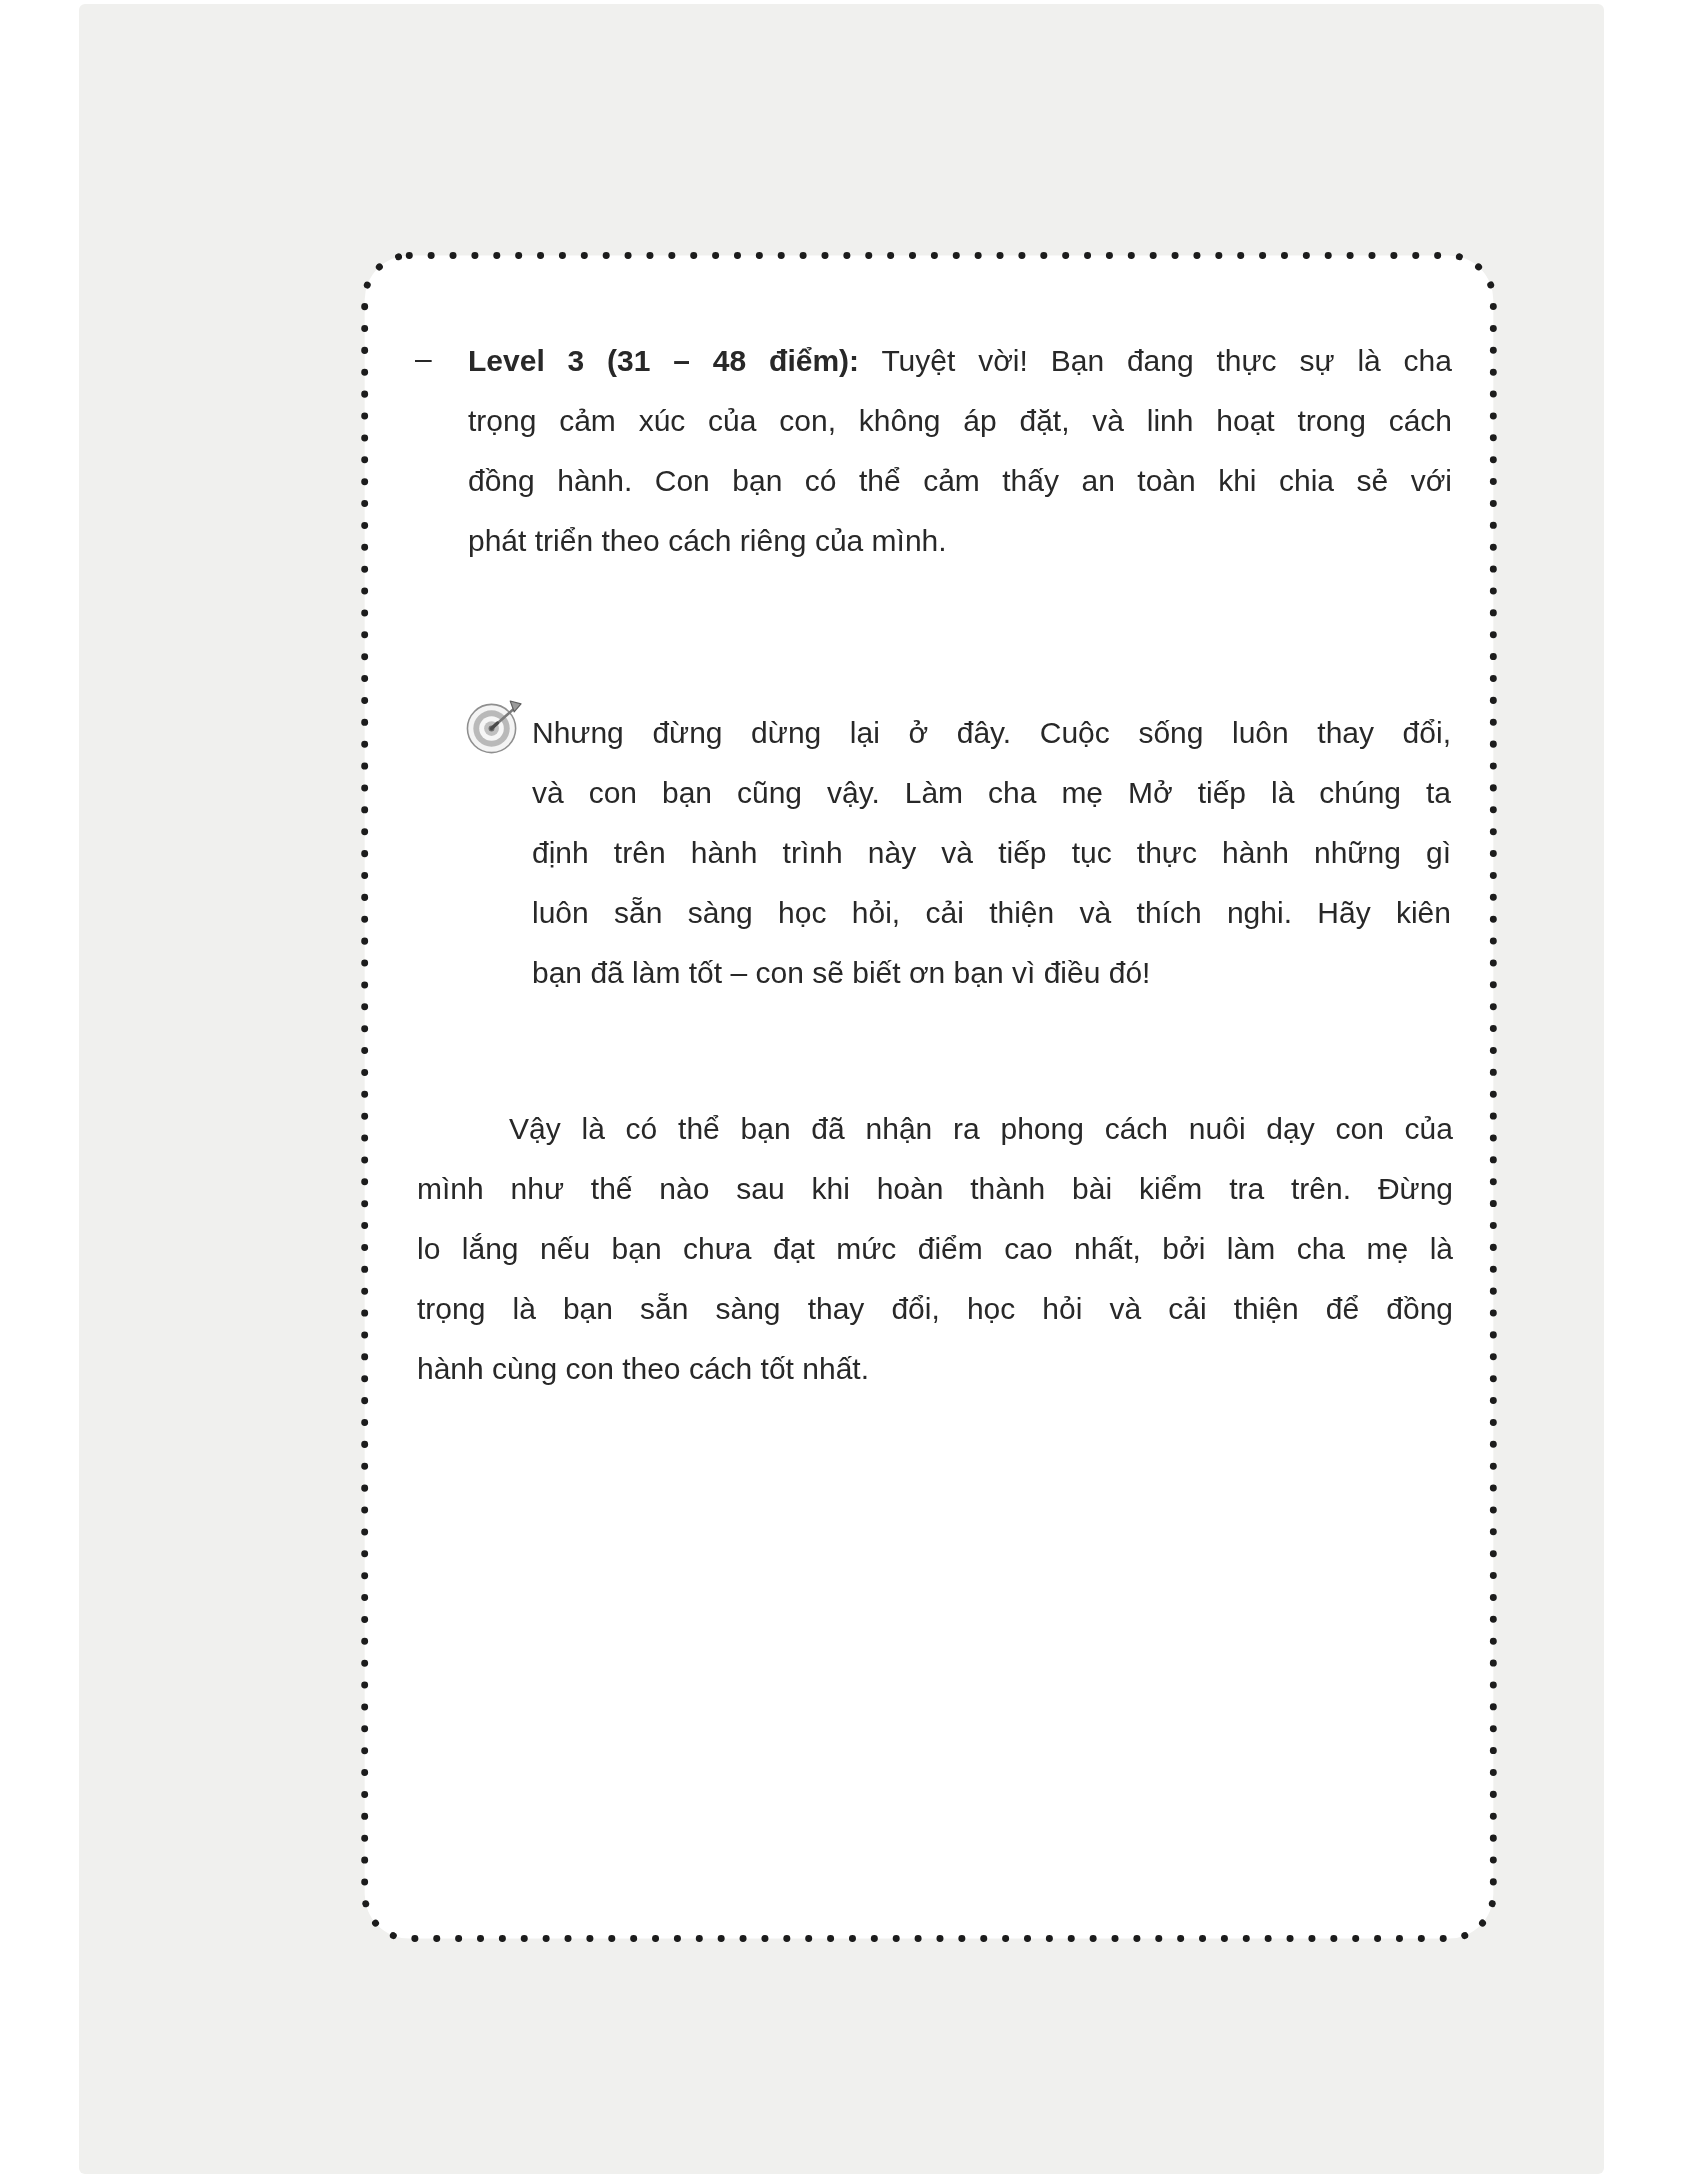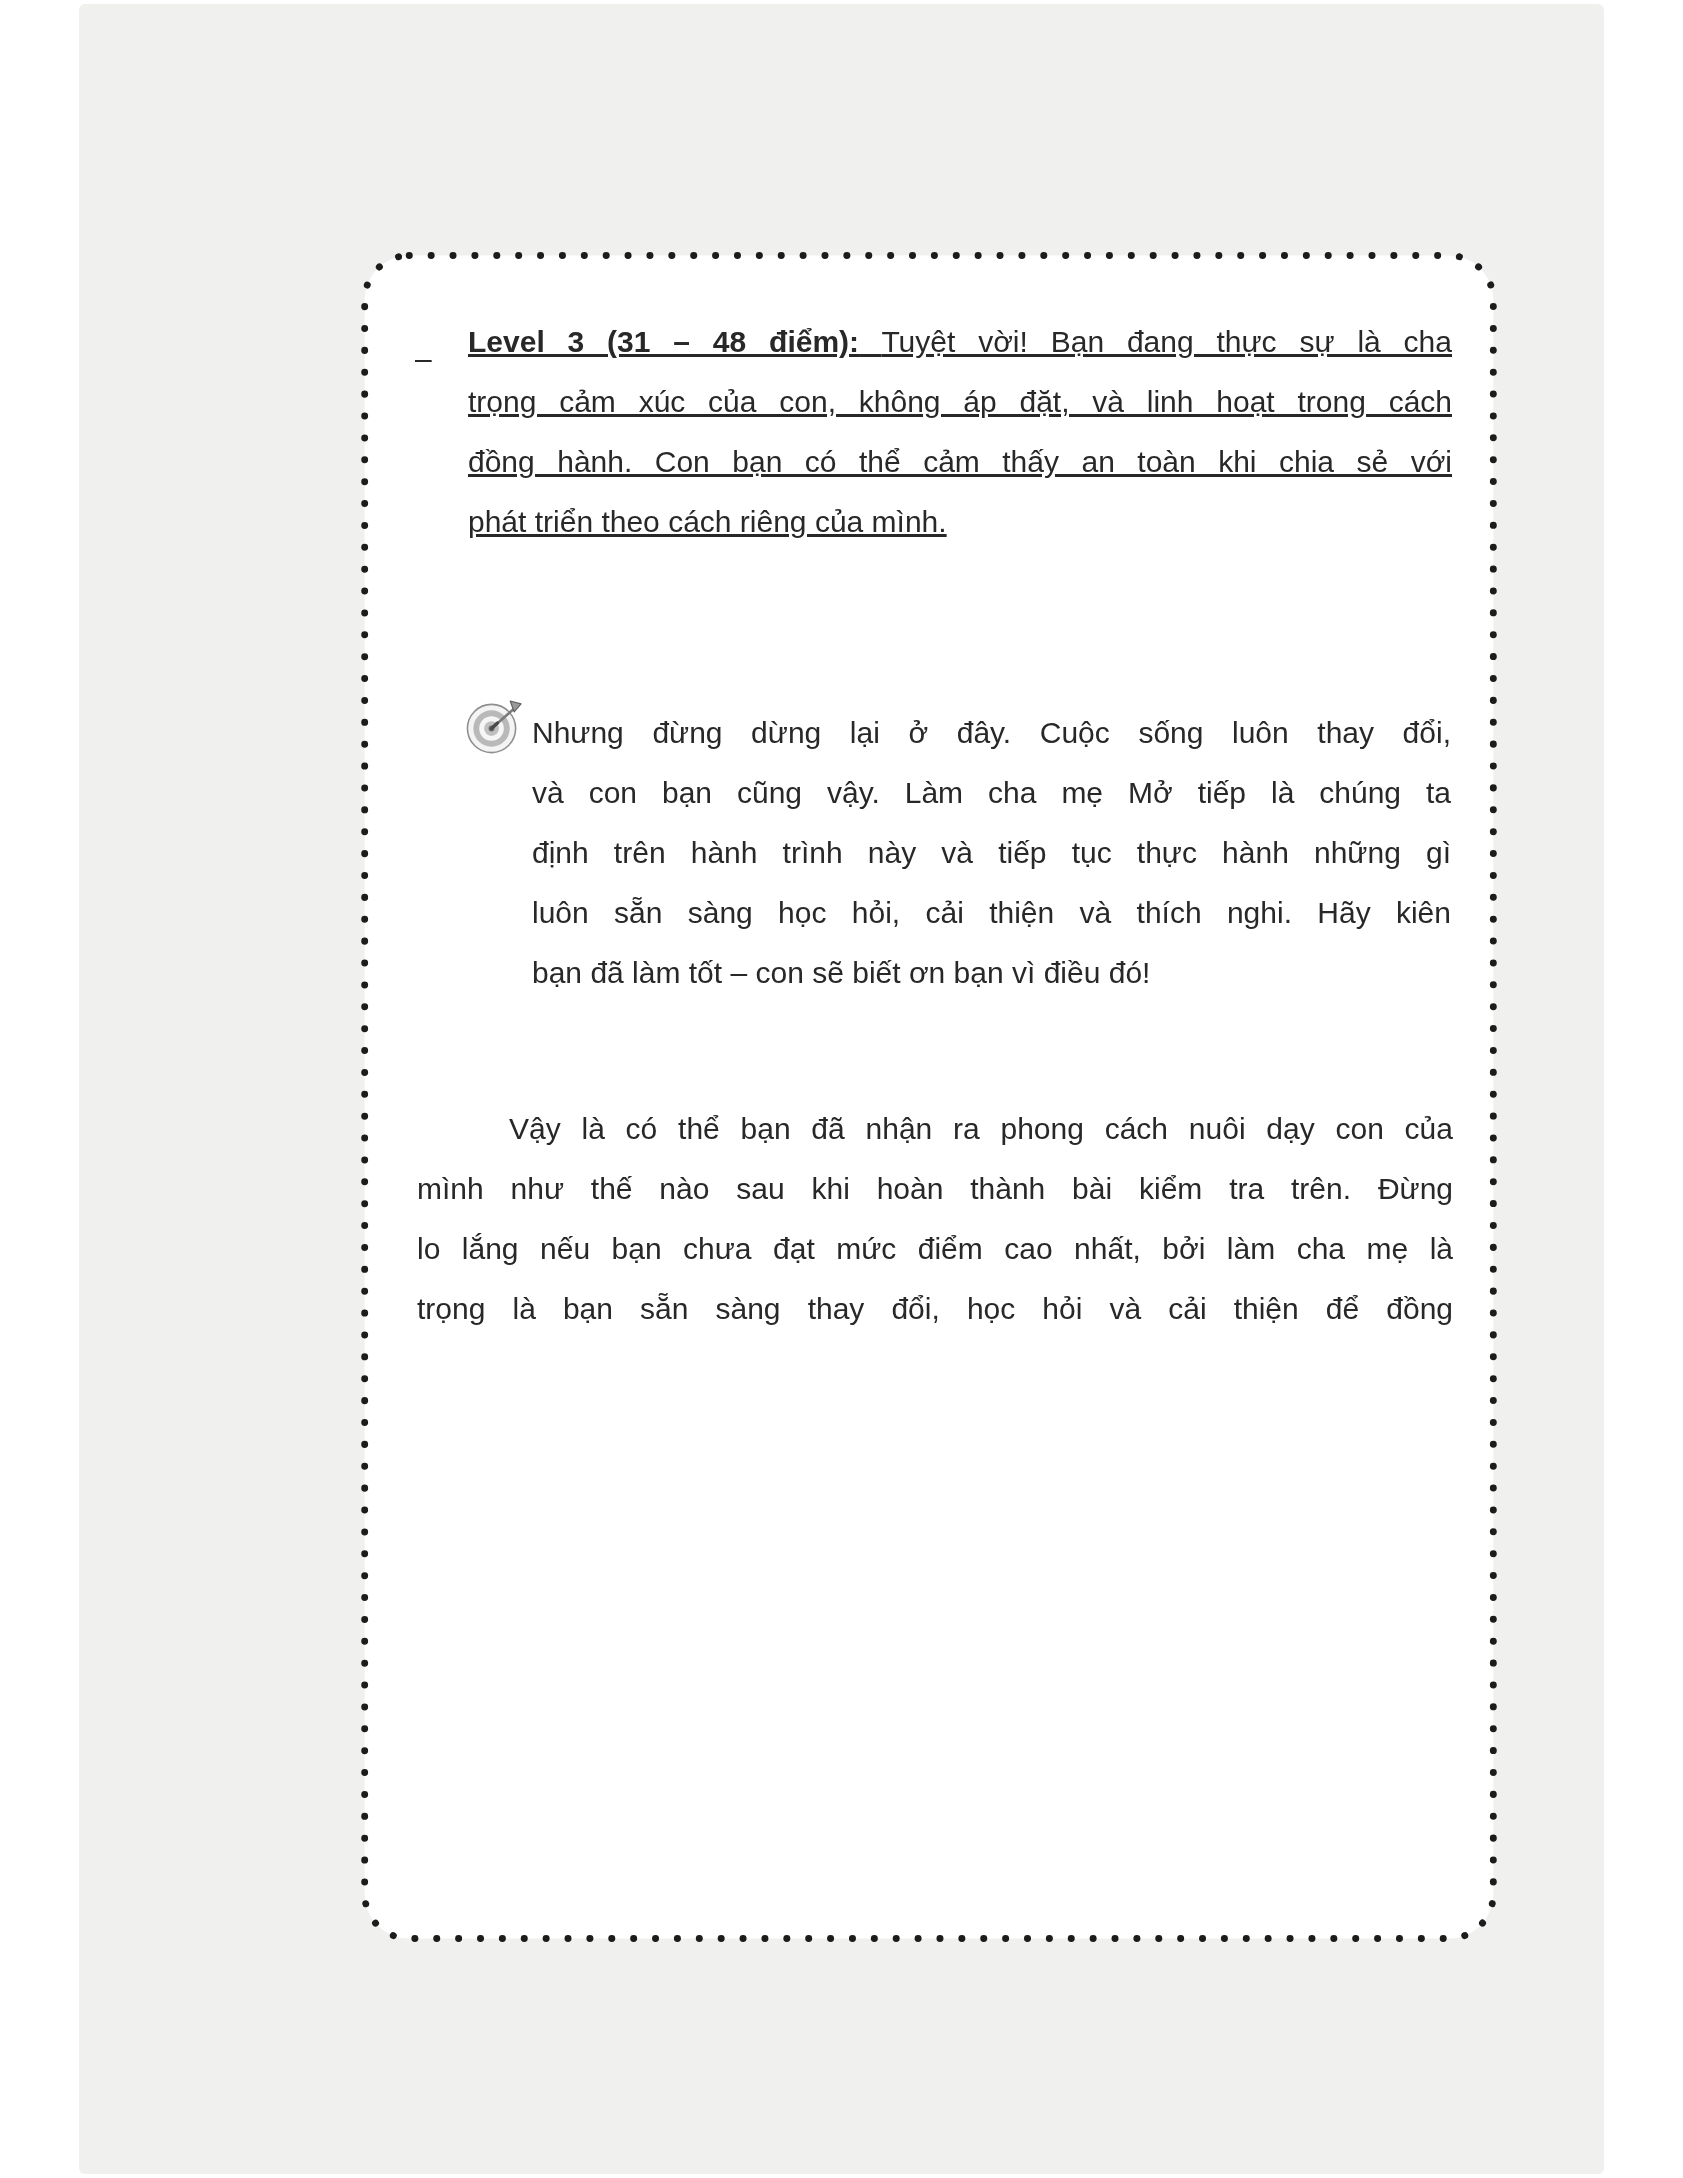--- a/index.html
+++ b/index.html
@@ -31,23 +31,22 @@
   }
   .tline {
     line-height: 60px;
     text-align: justify;
     text-align-last: justify;
     white-space: normal;
   }
   .tline.last { text-align-last: left; }
   .level-item {
     position: absolute;
-    left: 107px; top: 60px;
+    left: 107px; top: 79px;
     width: 984px;
-    text-decoration: underline;
   }
   .level-marker {
     position: absolute;
     left: 54px; top: 77px;
     width: 40px;
     line-height: 60px;
     font-size: 30px;
   }
   .bold { font-weight: 700; }
   .tip-block {
@@ -106,18 +105,19 @@
         <div class="tline">định trên hành trình này và tiếp tục thực hành những gì</div>
         <div class="tline">luôn sẵn sàng học hỏi, cải thiện và thích nghi. Hãy kiên</div>
         <div class="tline last">bạn đã làm tốt – con sẽ biết ơn bạn vì điều đó!</div>
       </div>
 
       <div class="closing-block">
         <div class="tline first">Vậy là có thể bạn đã nhận ra phong cách nuôi dạy con của</div>
         <div class="tline">mình như thế nào sau khi hoàn thành bài kiểm tra trên. Đừng</div>
         <div class="tline">lo lắng nếu bạn chưa đạt mức điểm cao nhất, bởi làm cha mẹ là</div>
         <div class="tline">trọng là bạn sẵn sàng thay đổi, học hỏi và cải thiện để đồng</div>
+        <div class="tline last">hành cùng con theo cách tốt nhất.</div>
       </div>
 
     </div>
   </div>
 </div>
 
 
 </body></html>

